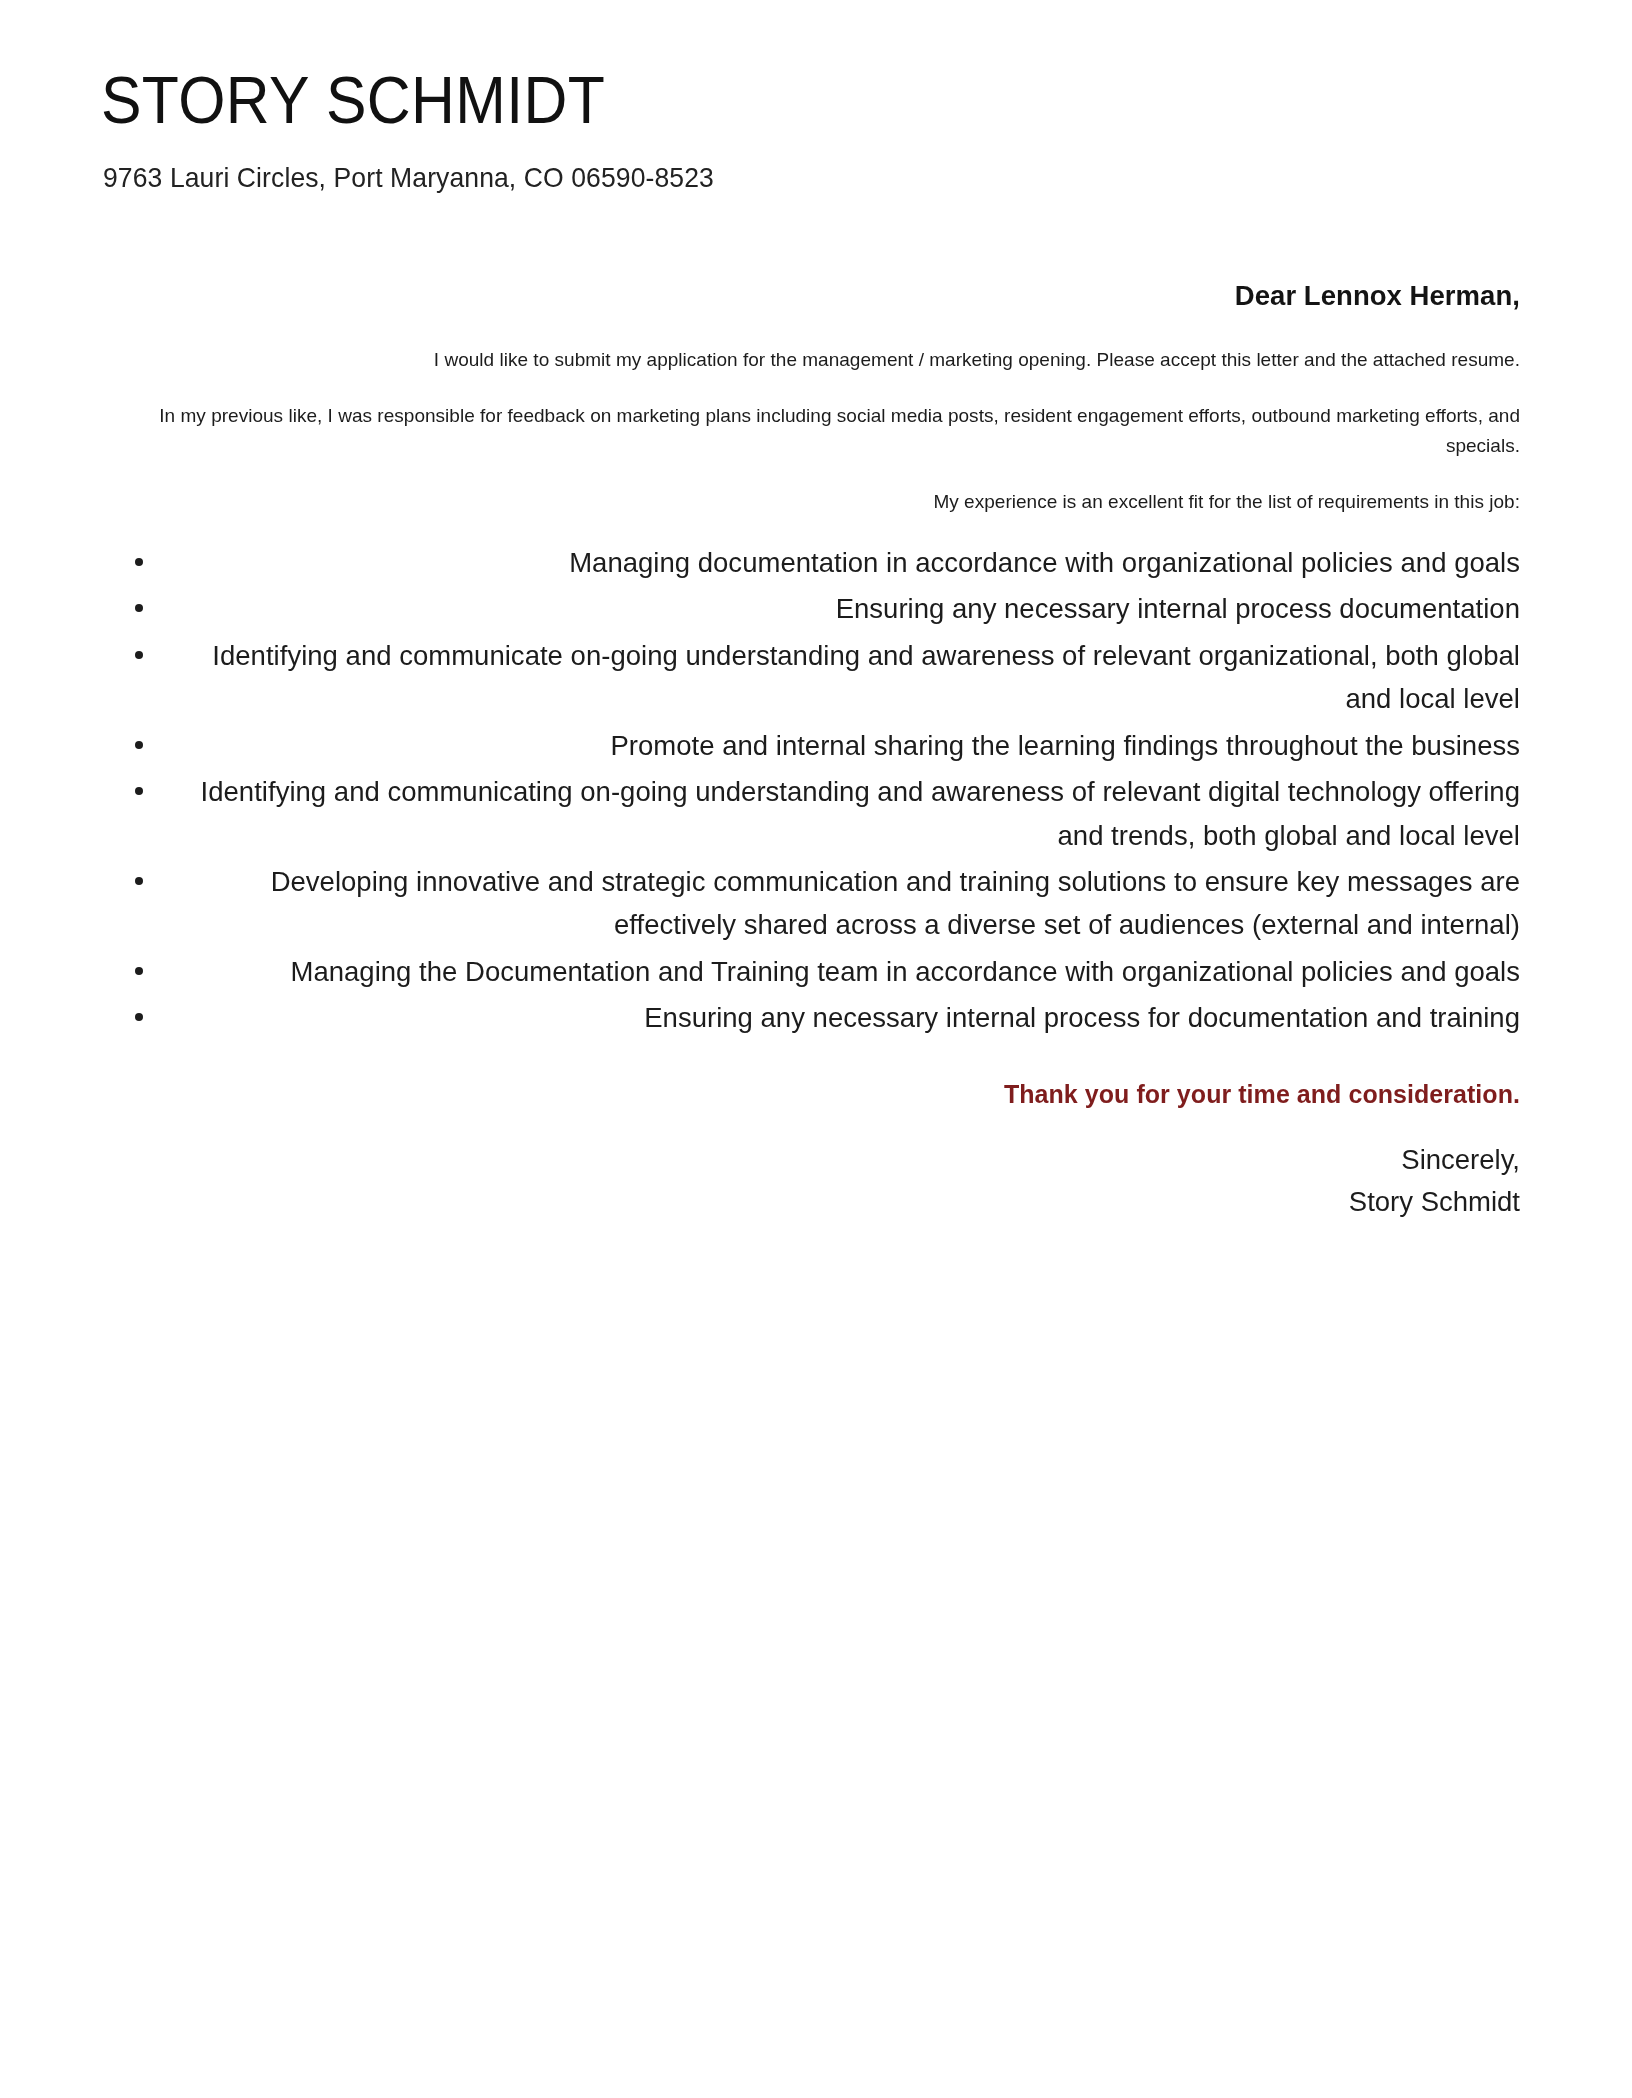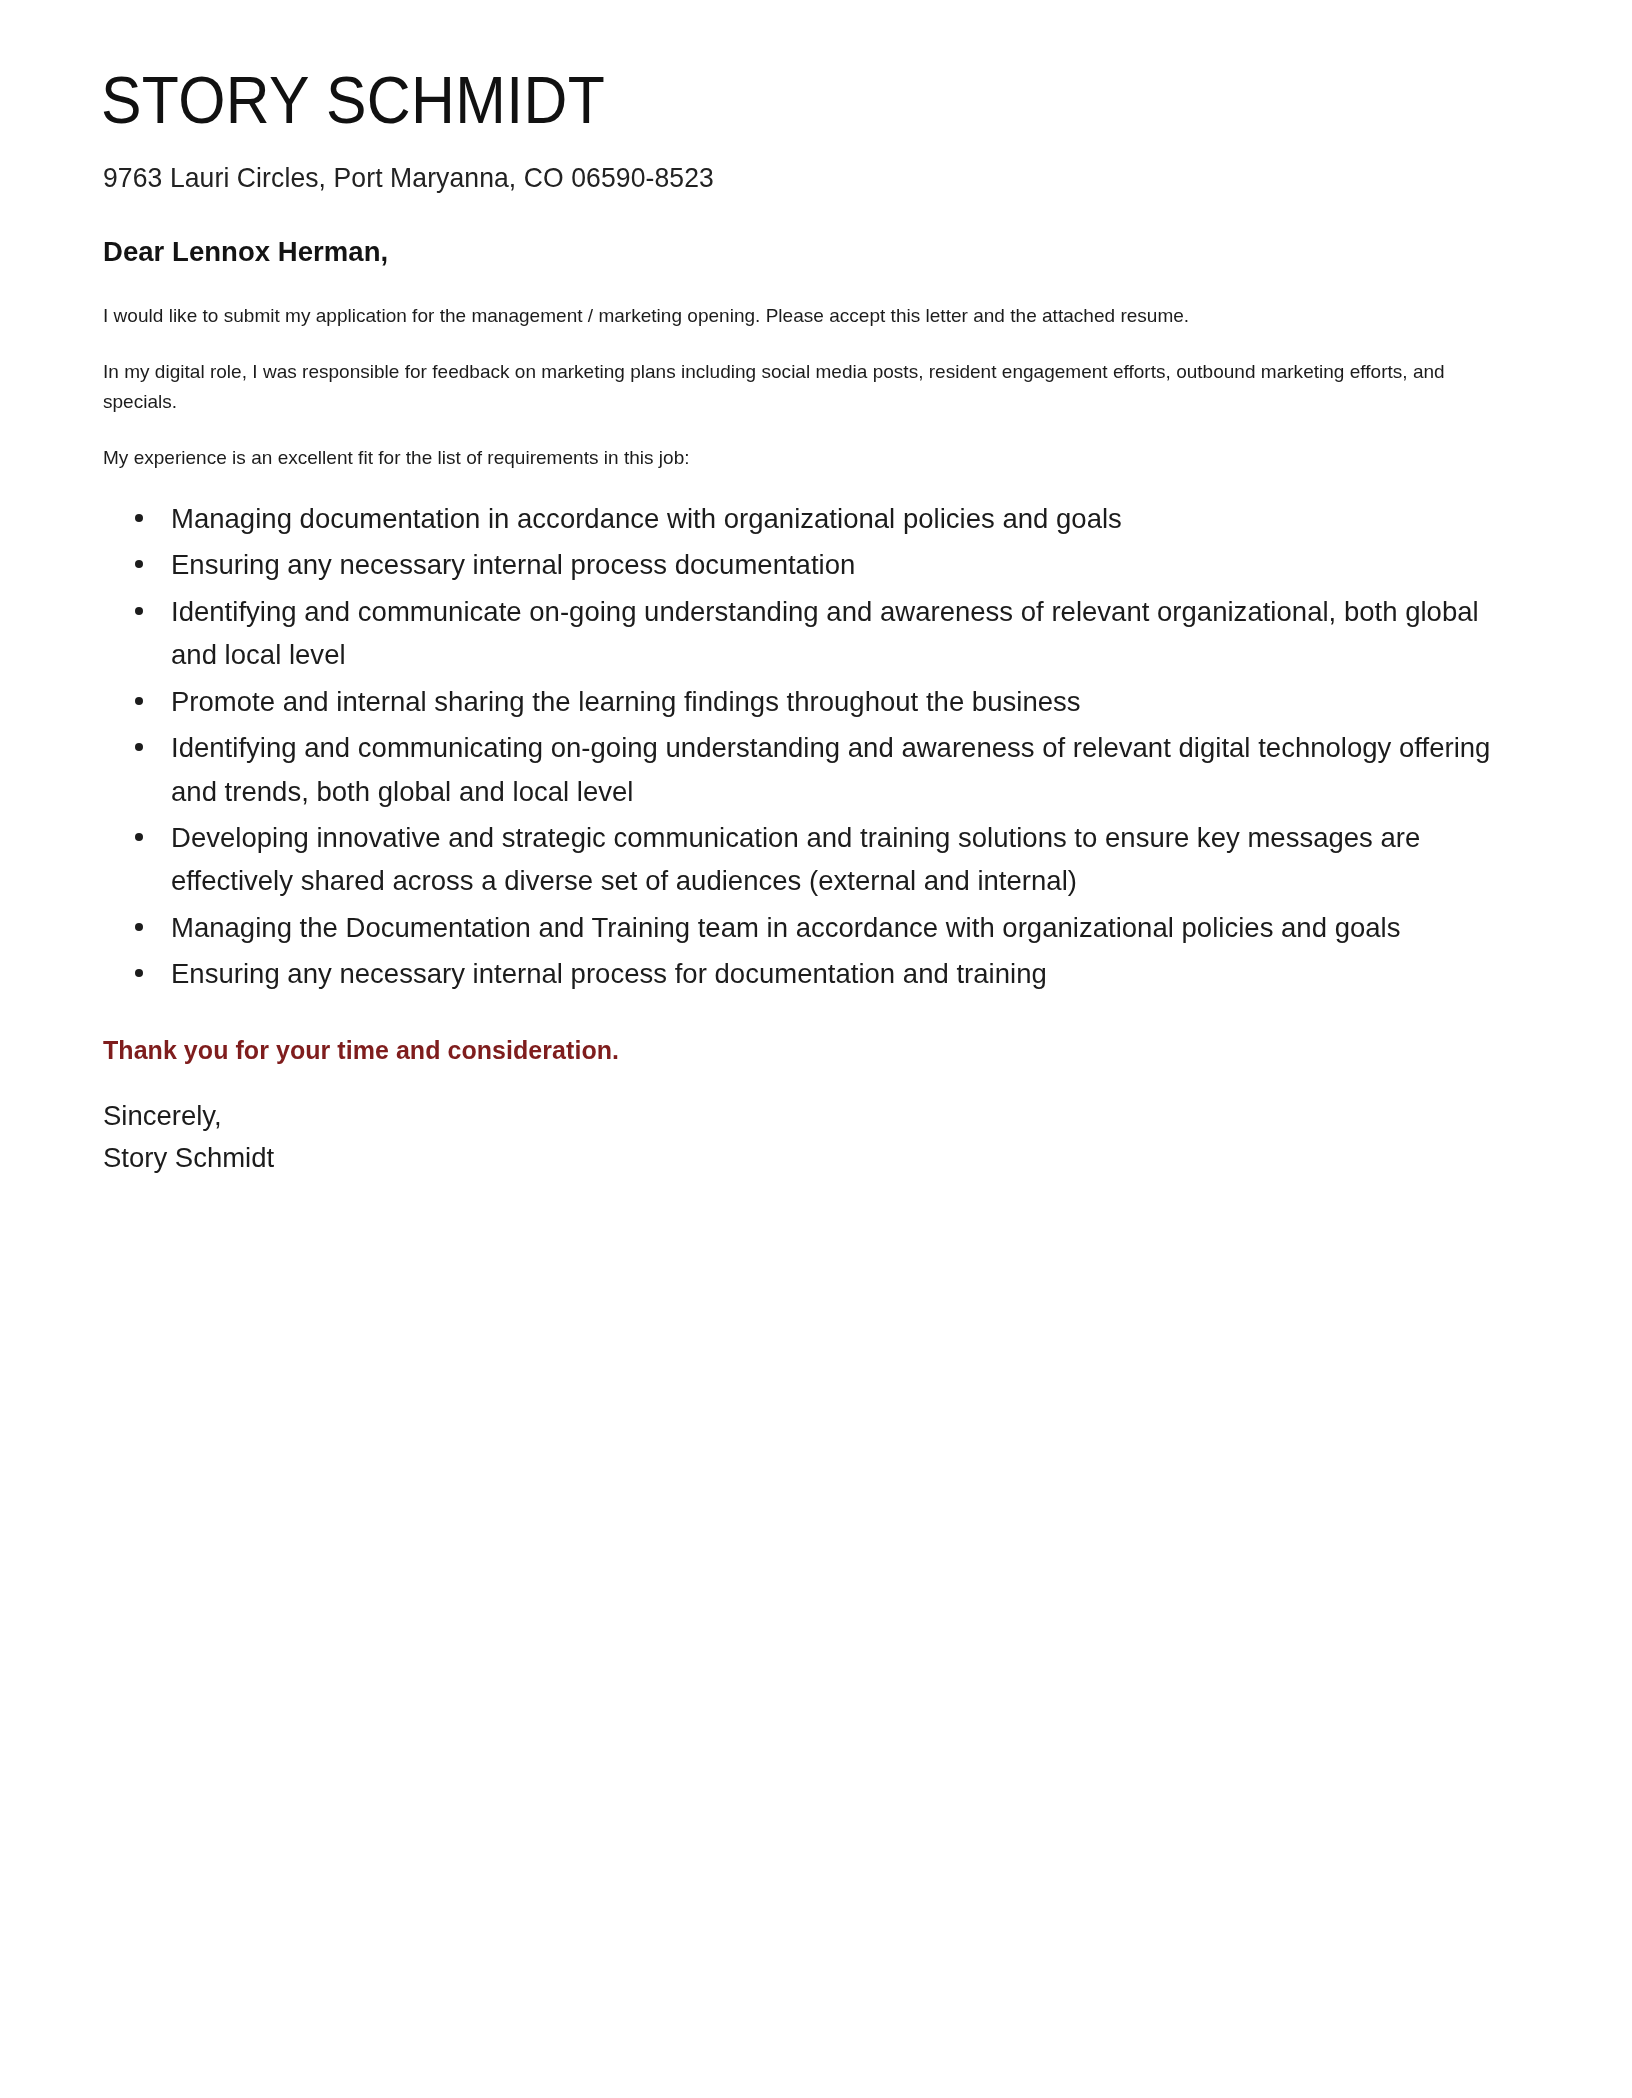--- a/index.html
+++ b/index.html
@@ -48,22 +48,23 @@
     font-weight: 400;
     color: #222222;
     margin: 24px 0 0 0;
     letter-spacing: 0.1px;
     transform: scaleX(0.965);
     transform-origin: left center;
   }
 
   
   .letter-body {
-    margin-top: 42px;
+    margin-top: 86px;
     max-width: 1420px;
+    text-align: right;
   }
   .salutation {
     font-size: 27.5px;
     font-weight: 700;
     color: #141414;
     margin: 0 0 33px 0;
     letter-spacing: 0.05px;
   }
   p.para {
     font-size: 19px;
@@ -128,21 +129,21 @@
     <h1 class="letter-name">STORY SCHMIDT</h1>
 
     <div class="letter-address">9763 Lauri Circles, Port Maryanna, CO 06590-8523</div>
 
     <div class="letter-body">
 
       <div class="salutation">Dear Lennox Herman,</div>
 
       <p class="para">I would like to submit my application for the management / marketing opening. Please accept this letter and the attached resume.</p>
 
-      <p class="para">In my digital role, I was responsible for feedback on marketing plans including social media posts, resident engagement efforts, outbound marketing efforts, and specials.</p>
+      <p class="para">In my previous like, I was responsible for feedback on marketing plans including social media posts, resident engagement efforts, outbound marketing efforts, and specials.</p>
 
       <p class="para tight">My experience is an excellent fit for the list of requirements in this job:</p>
 
       <ul class="req-list">
         <li>Managing documentation in accordance with organizational policies and goals</li>
         <li>Ensuring any necessary internal process documentation</li>
         <li>Identifying and communicate on-going understanding and awareness of relevant organizational, both global and local level</li>
         <li>Promote and internal sharing the learning findings throughout the business</li>
         <li>Identifying and communicating on-going understanding and awareness of relevant digital technology offering and trends, both global and local level</li>
         <li>Developing innovative and strategic communication and training solutions to ensure key messages are effectively shared across a diverse set of audiences (external and internal)</li>

